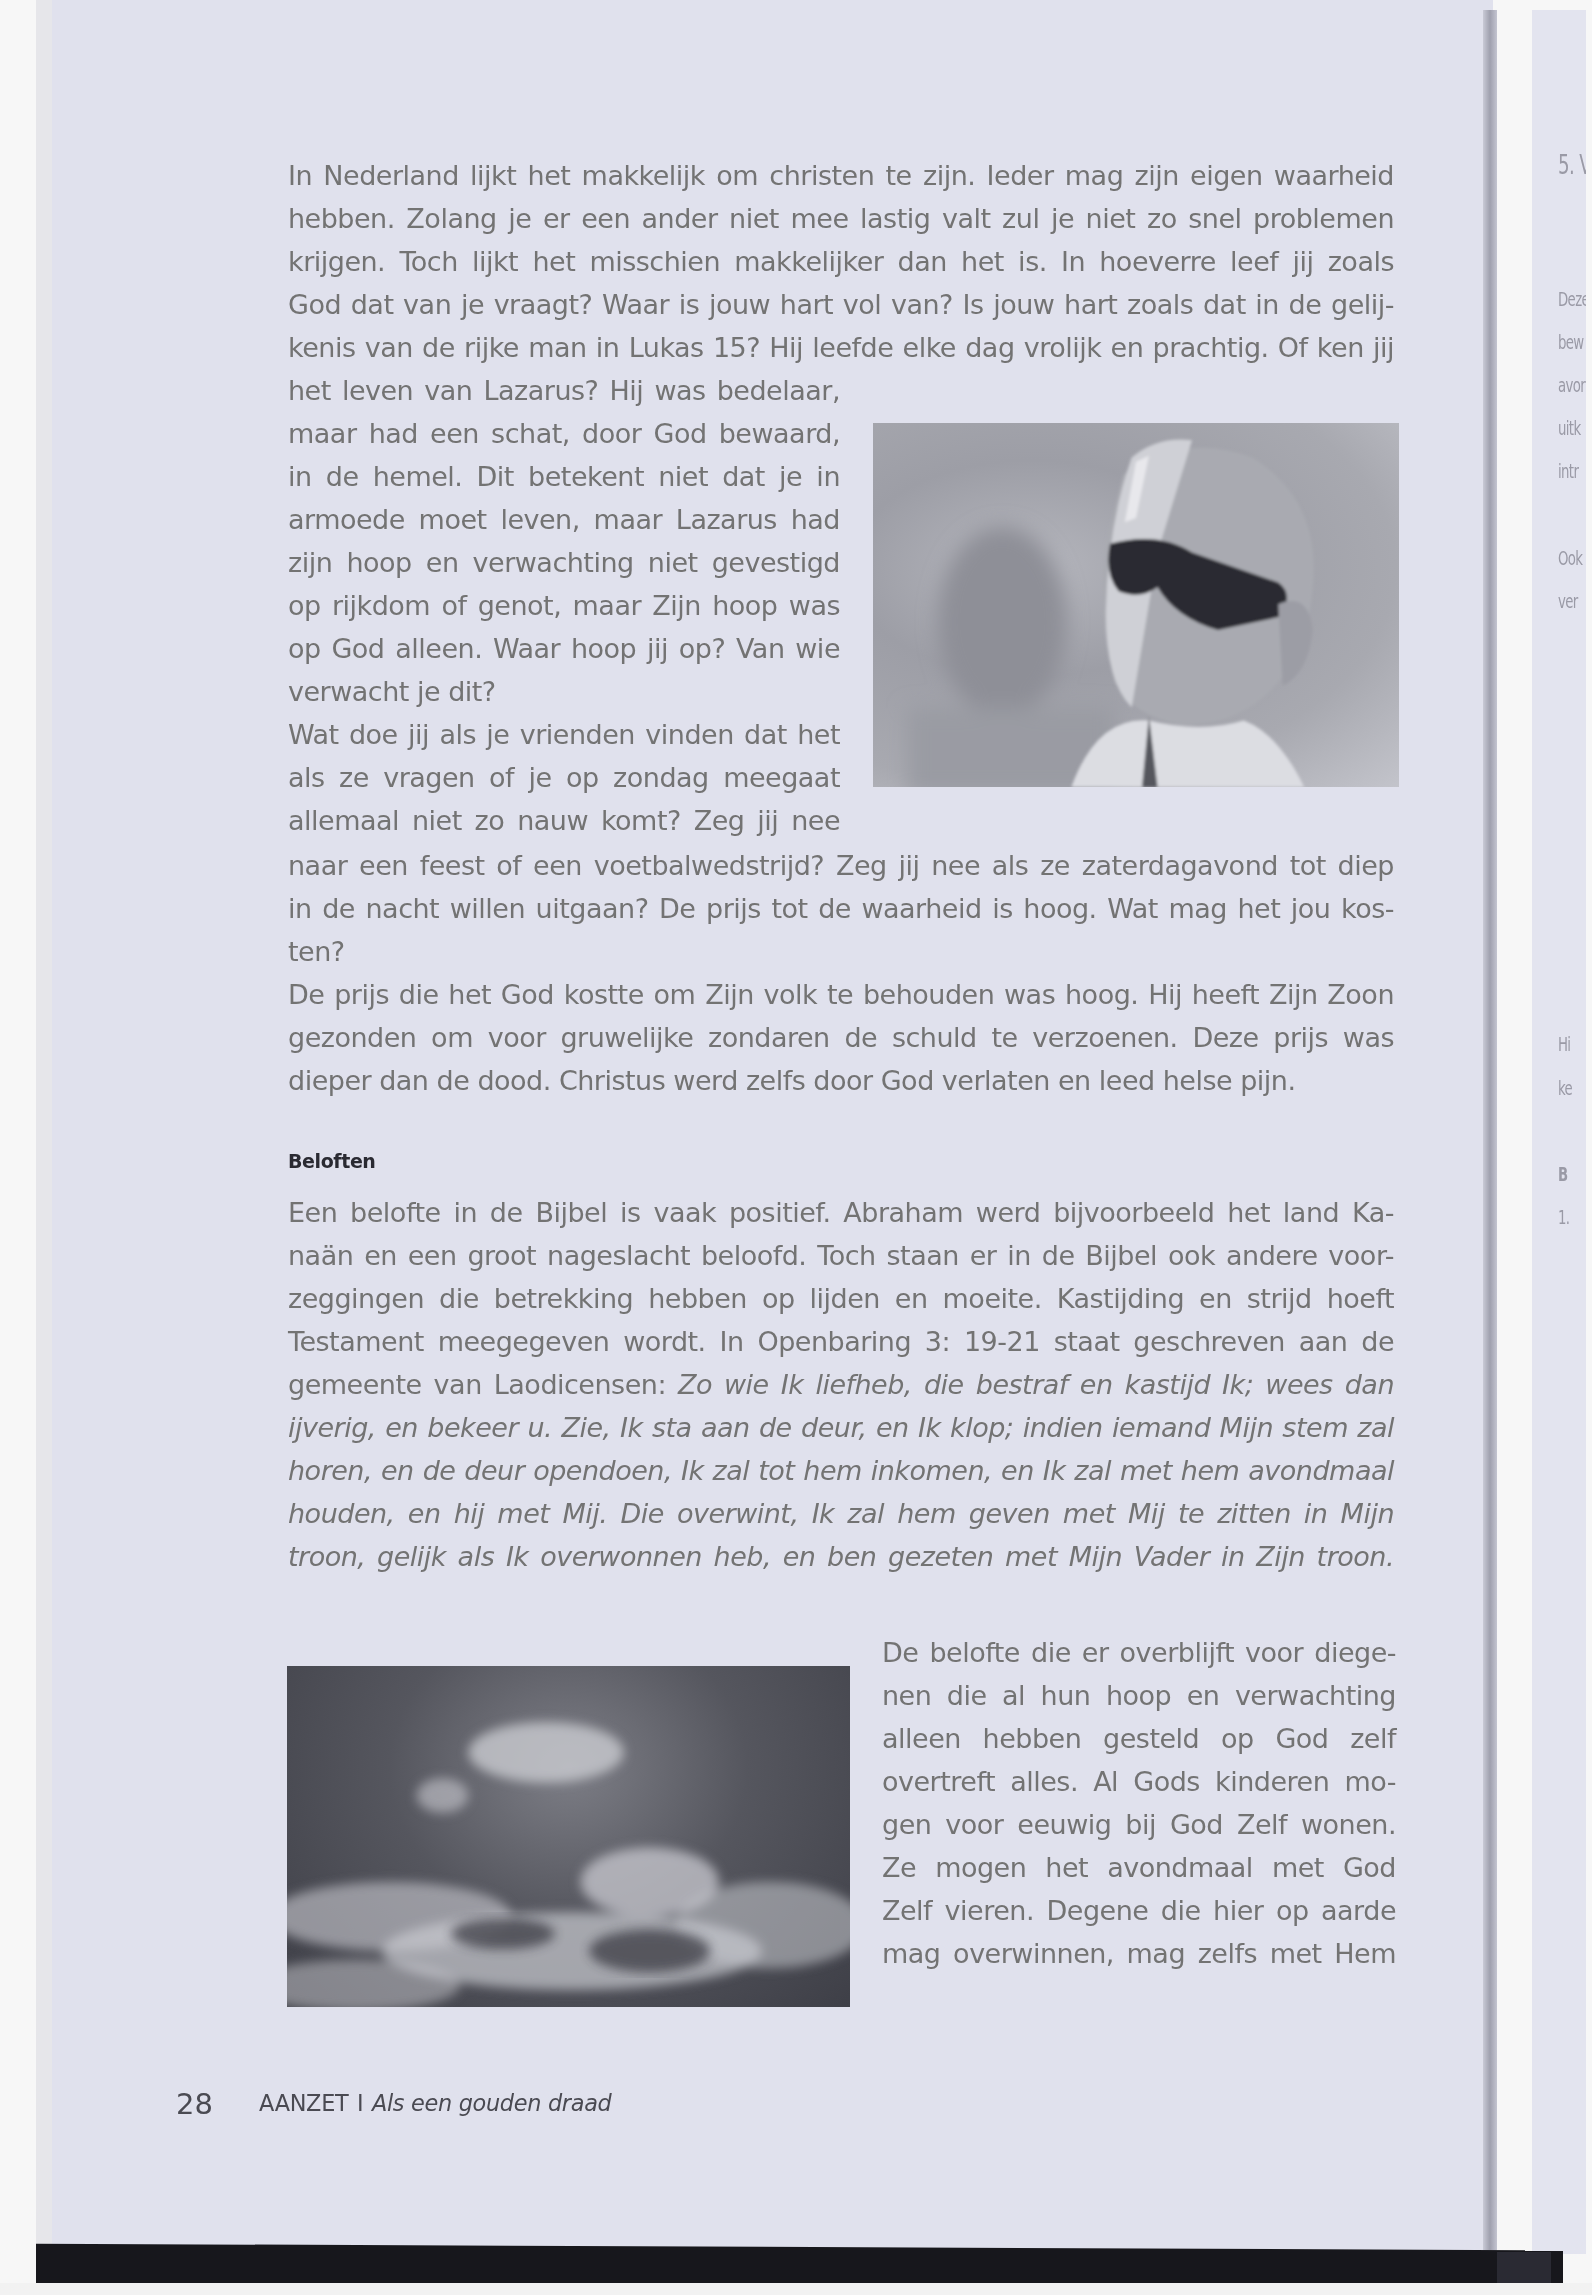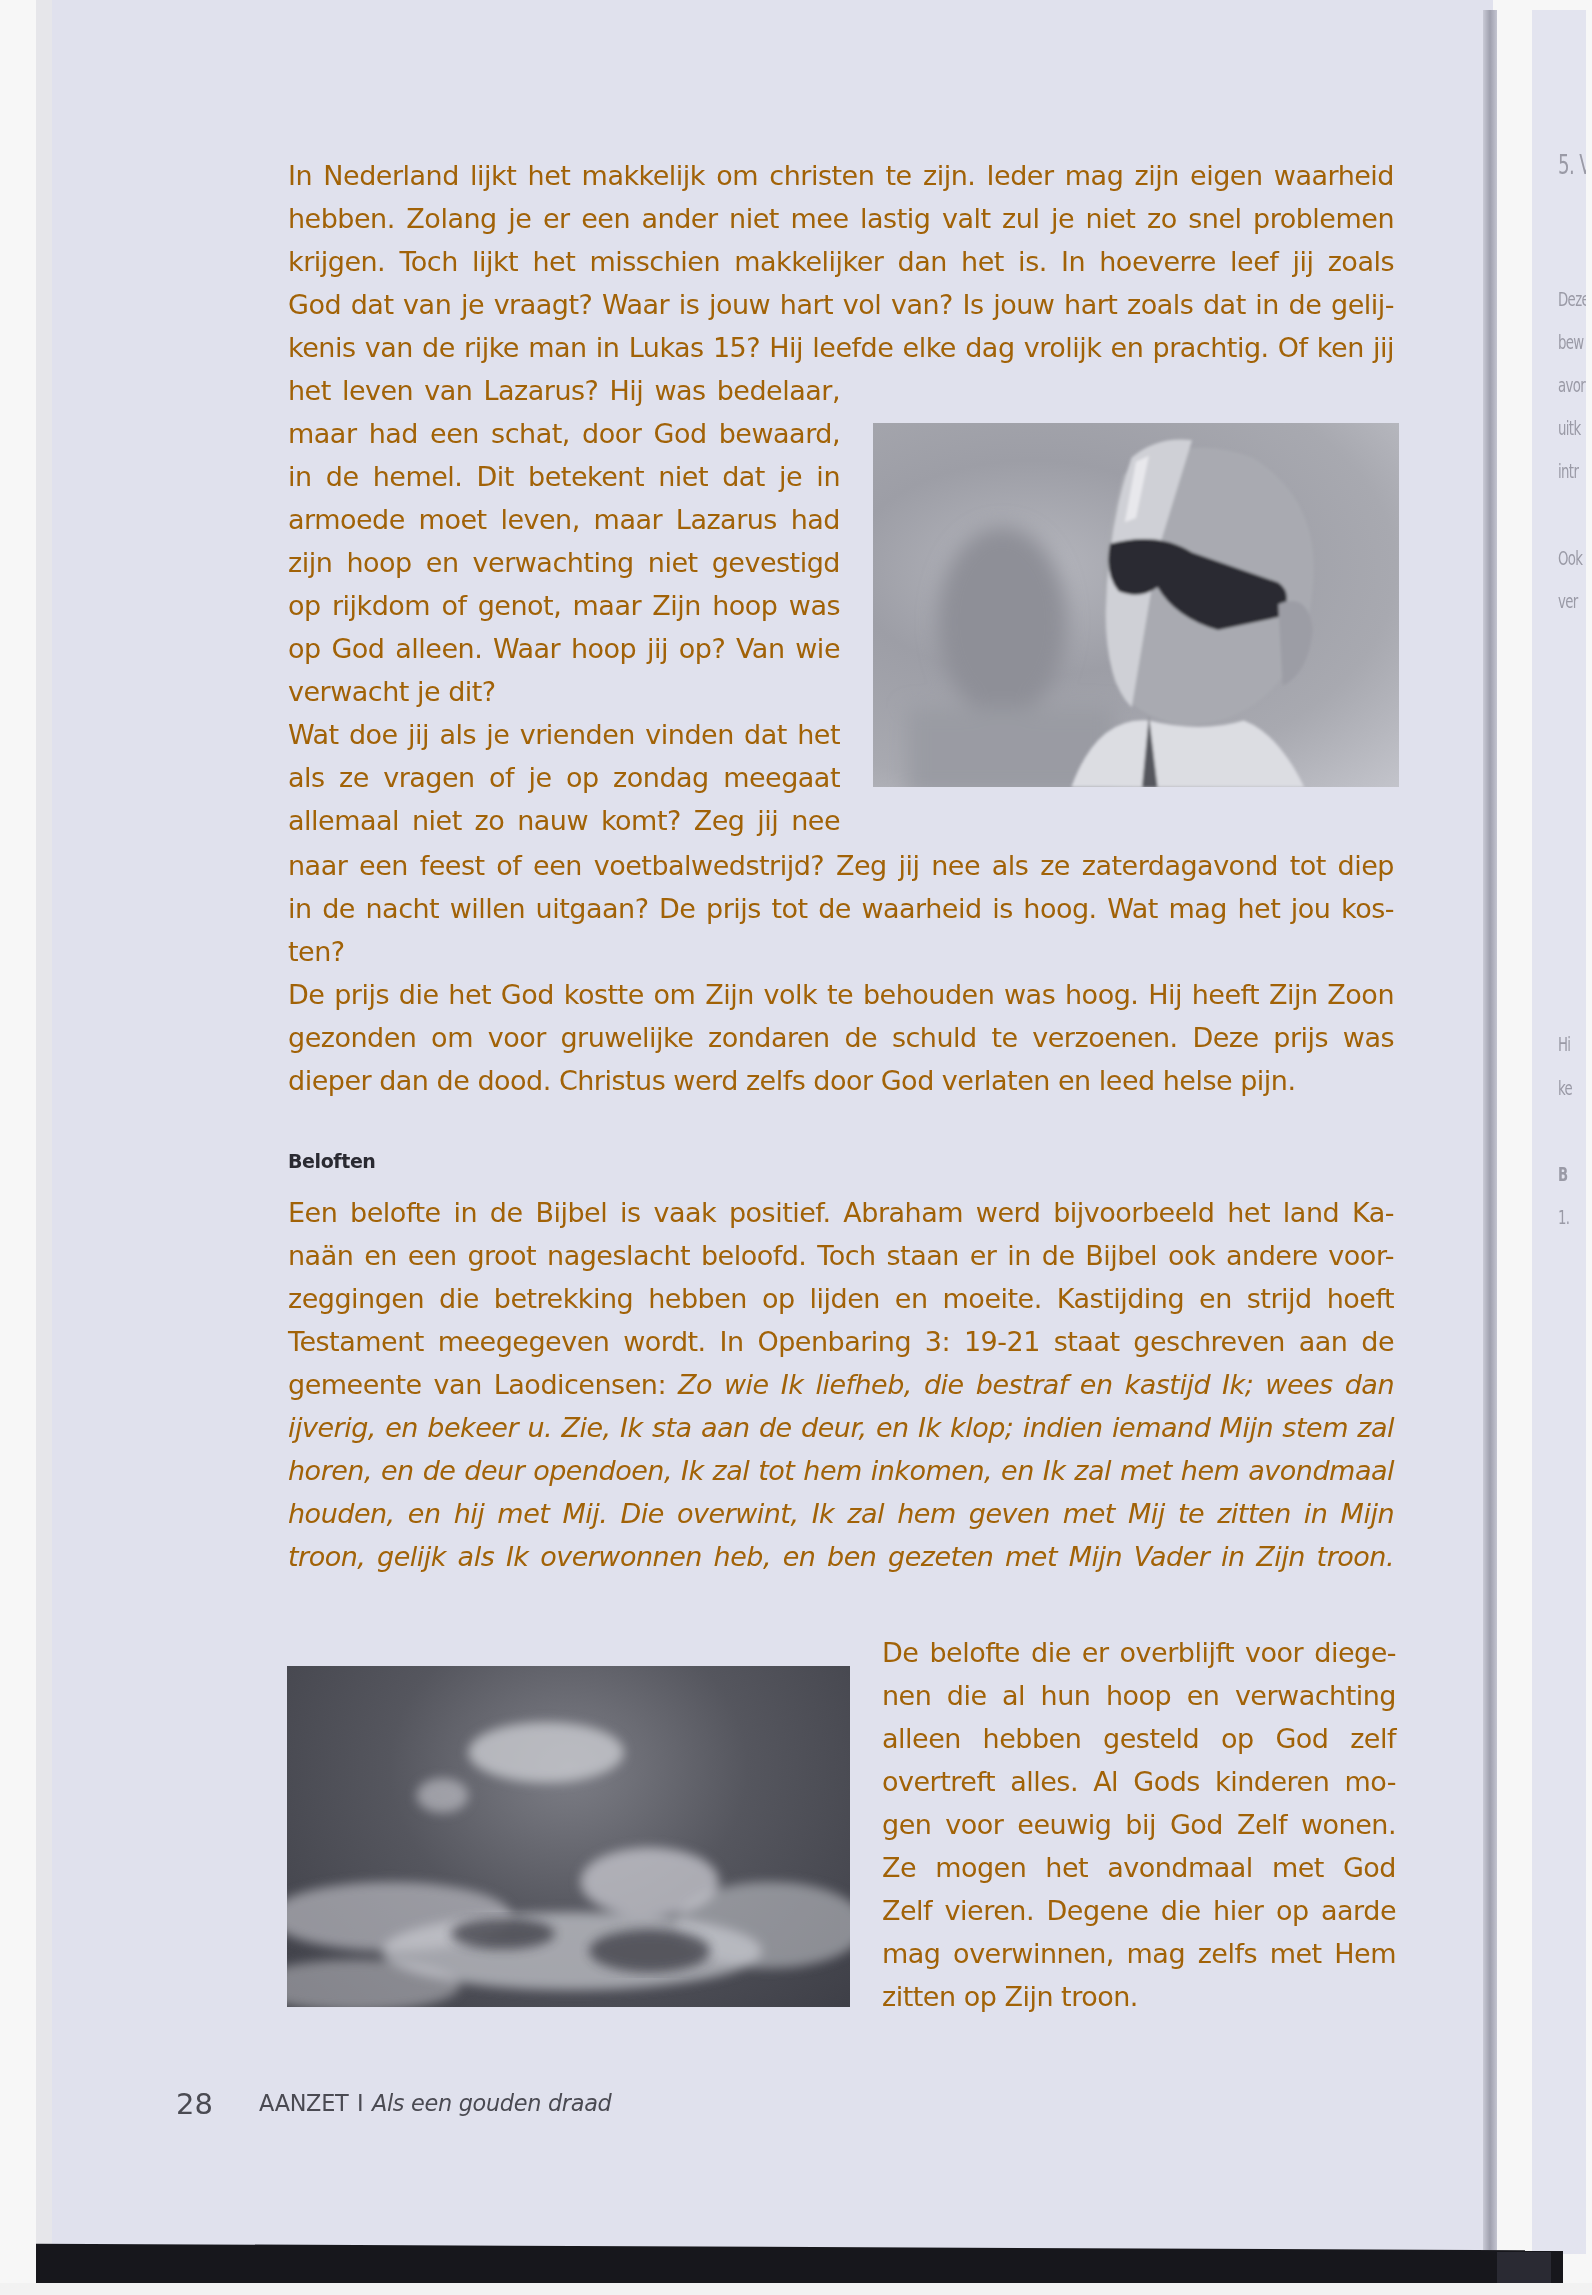--- a/index.html
+++ b/index.html
@@ -6,21 +6,21 @@
   body { width:1592px; height:2295px; position:relative; overflow:hidden; background:#f7f7f7; font-family:"DejaVu Sans", "Liberation Sans", sans-serif; }
   .page { position:absolute; left:36px; top:0; width:1457px; height:2252px; background:#e0e1ed; }
   .page-edge-left { position:absolute; left:36px; top:0; width:15.5px; height:2252px; background:#e6e6ea; }
   .gutter { position:absolute; left:1483px; top:10.4px; width:14px; height:2244px; background:linear-gradient(to right,#c9cad6,#9fa0ae,#c3c4d0); }
   .next-page { position:absolute; left:1496px; top:10.4px; width:54px; height:2244px; background:#e3e4ef; overflow:hidden;margin-left:36px; }
   .next-page .frag { position:absolute; left:26px; font-size:19px; color:#9a9aa6; white-space:nowrap; letter-spacing:-0.9px; transform:scaleX(0.7); transform-origin:left; }
   .bottom-band { position:absolute; left:36px; top:2247px; width:1527px; height:40px; background:#17171c; transform:skewY(0.25deg); }
   .bottom-band-r { position:absolute; left:1497px; top:2252px; width:54px; height:35px; background:#2a2a33; }
   .strip { position:absolute; left:0; top:2283px; width:1592px; height:13px; background:#f2f2f2; }
 
-  .text { position:absolute; font-size:27px; line-height:43px; color:#a16207; letter-spacing:-0.5px; }
+  .text { position:absolute; font-size:27px; line-height:43px; color:#737373; letter-spacing:-0.5px; }
   .line { white-space:nowrap; height:43px; }
   .just { text-align:justify; text-align-last:justify; }
   .full { left:288px; width:1106px; }
   .narrow-l { left:288px; width:552px; }
   .narrow-r { left:882px; width:514px; }
   .ital { font-style:italic; }
   .heading { position:absolute; left:288px; top:1150px; font-size:19px; font-weight:bold; color:#2a2a32; letter-spacing:-0.4px; }
 
   .photo { position:absolute; overflow:hidden; }
   .photo-man { left:873px; top:423px; width:526px; height:364px; background:radial-gradient(ellipse at 30% 40%, #b5b6bd 0%, #9d9ea6 35%, #a8a9b0 70%, #c3c4cb 100%); }
@@ -150,21 +150,20 @@
 
 <div class="text narrow-r" style="top:1631px;">
   <div class="line just">De belofte die er overblijft voor diege-</div>
   <div class="line just">nen die al hun hoop en verwachting</div>
   <div class="line just">alleen hebben gesteld op God zelf</div>
   <div class="line just">overtreft alles. Al Gods kinderen mo-</div>
   <div class="line just">gen voor eeuwig bij God Zelf wonen.</div>
   <div class="line just">Ze mogen het avondmaal met God</div>
   <div class="line just">Zelf vieren. Degene die hier op aarde</div>
   <div class="line just">mag overwinnen, mag zelfs met Hem</div>
-  <div class="line">zitten op Zijn troon.</div>
 </div>
 
 <div class="footer page-num">28</div>
 <div class="footer footer-title" style="top:2090px;">
   <span>AANZET</span><span class="sep">I</span><span class="sub">Als een gouden draad</span>
 </div>
 
 <div class="bottom-band"></div>
 <div class="bottom-band-r"></div>
 <div class="strip"></div>

